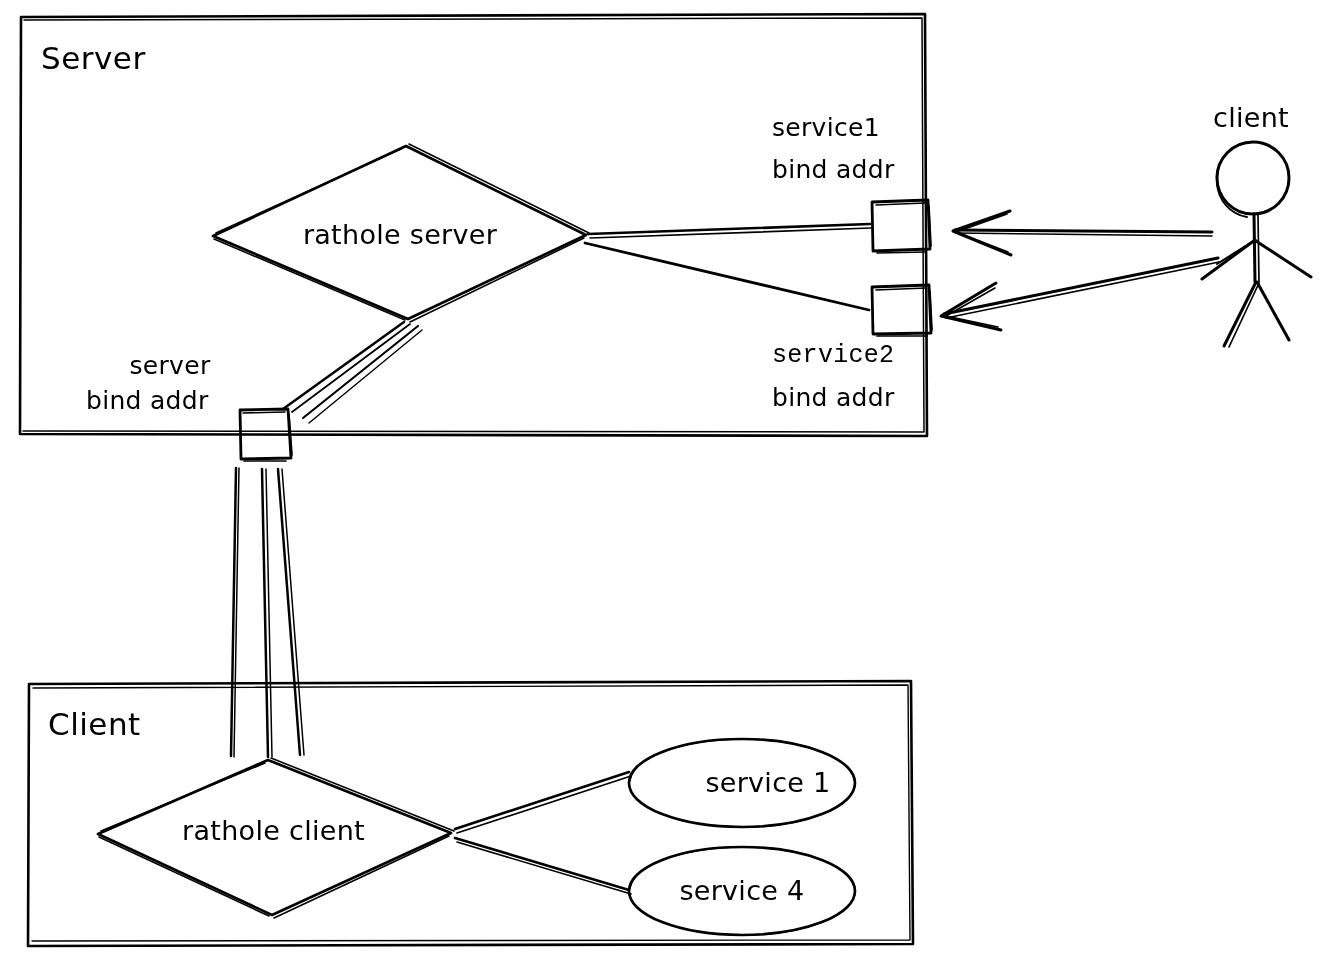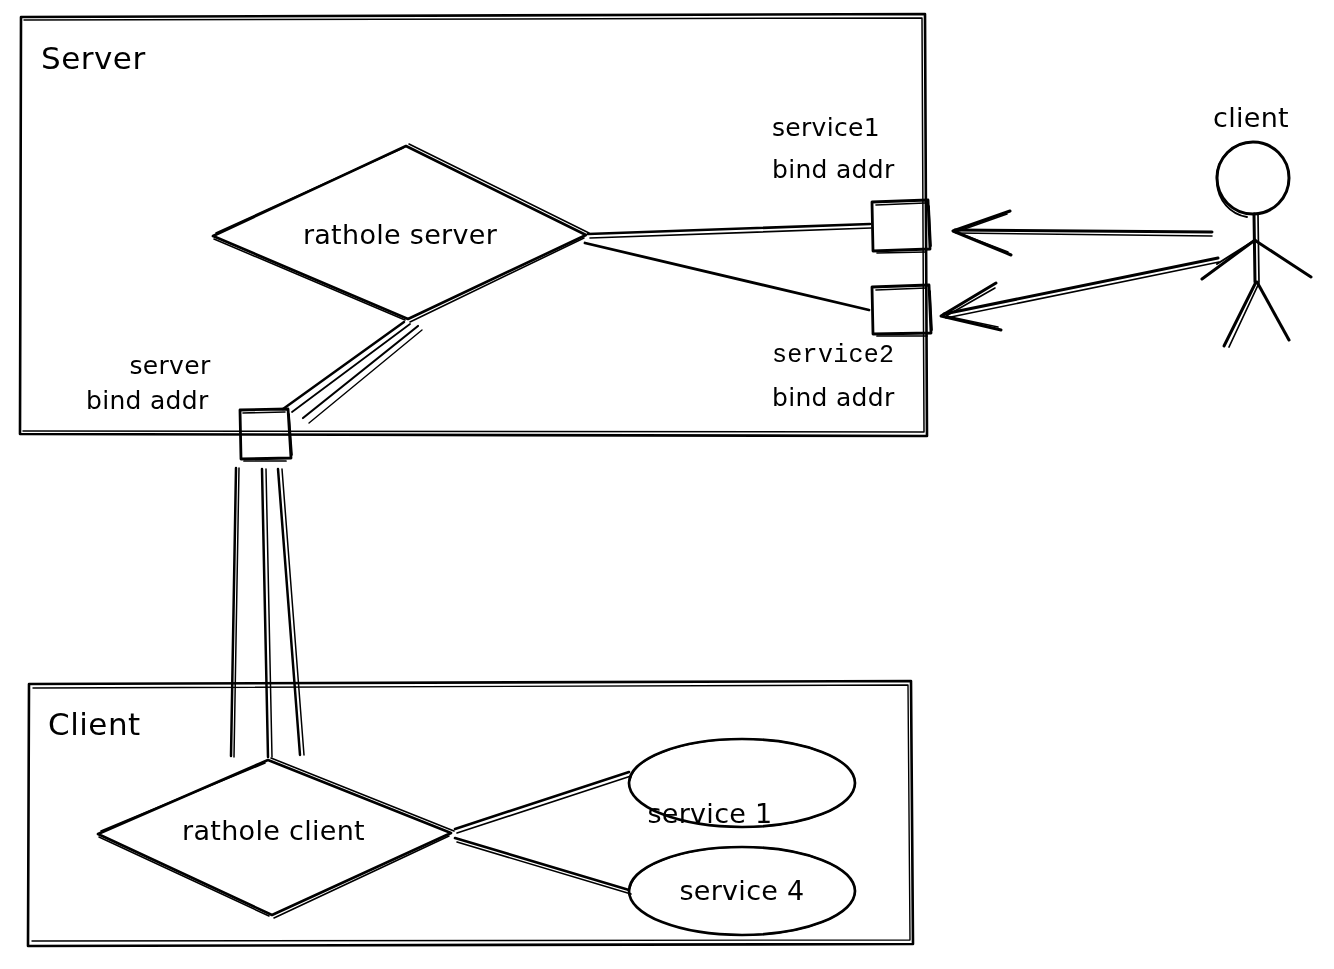--- a/index.html
+++ b/index.html
@@ -156,21 +156,21 @@
   </svg>
 
   <div class="lbl lbl-container-title" style="left:41px; top:40px;">Server</div>
 
   <div class="lbl lbl-container-title" style="left:48px; top:706px;">Client</div>
 
   <div class="lbl lbl-node lbl-center" style="left:295px; top:219px; width:210px;">rathole server</div>
 
   <div class="lbl lbl-node lbl-center" style="left:166px; top:815px; width:215px;">rathole client</div>
 
-  <div class="lbl lbl-node lbl-center" style="left:630px; top:767px; width:160px;margin-top:31px;">service 1</div>
+  <div class="lbl lbl-node lbl-center" style="left:688px; top:767px; width:160px;">service 1</div>
 
   <div class="lbl lbl-node lbl-center" style="left:662px; top:875px; width:160px;">service 4</div>
 
   <div class="lbl lbl-annot" style="left:772px; top:113px;">service1</div>
   <div class="lbl lbl-annot" style="left:772px; top:155px;">bind addr</div>
 
   <div class="lbl lbl-annot" style="left:772px; top:341px;font-family:Liberation Mono, monospace;">service2</div>
   <div class="lbl lbl-annot" style="left:772px; top:383px;">bind addr</div>
 
   <div class="lbl lbl-annot lbl-center" style="left:100px; top:351px; width:140px;">server</div>

